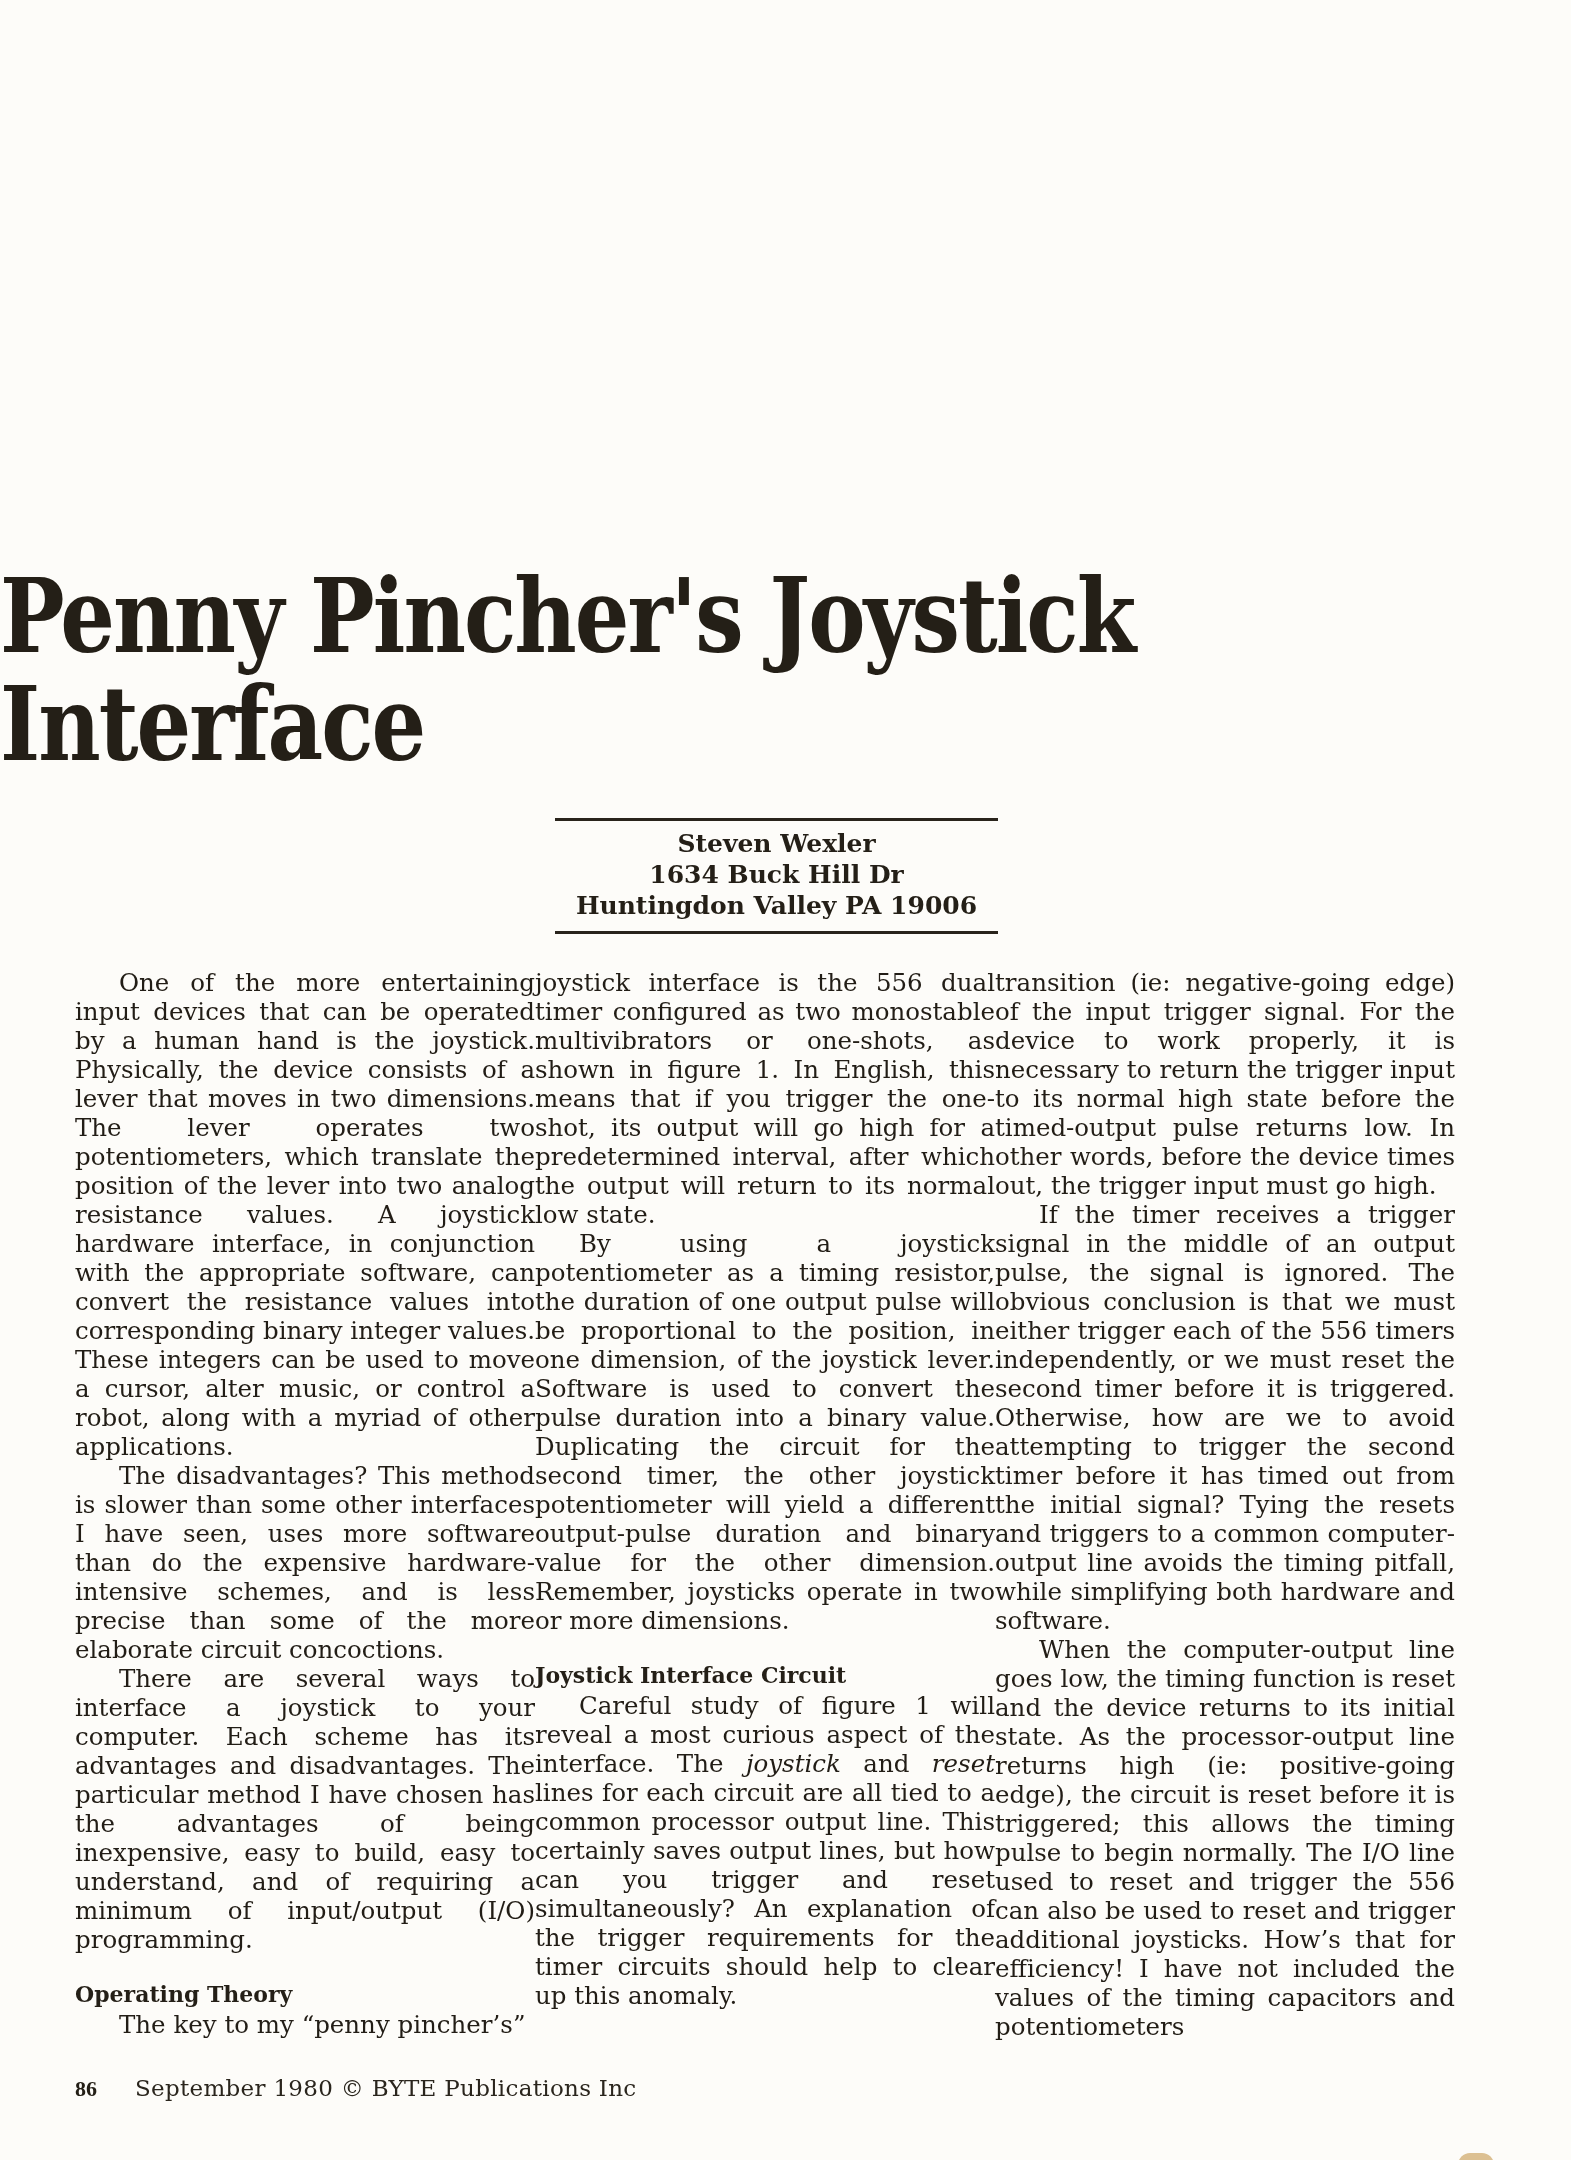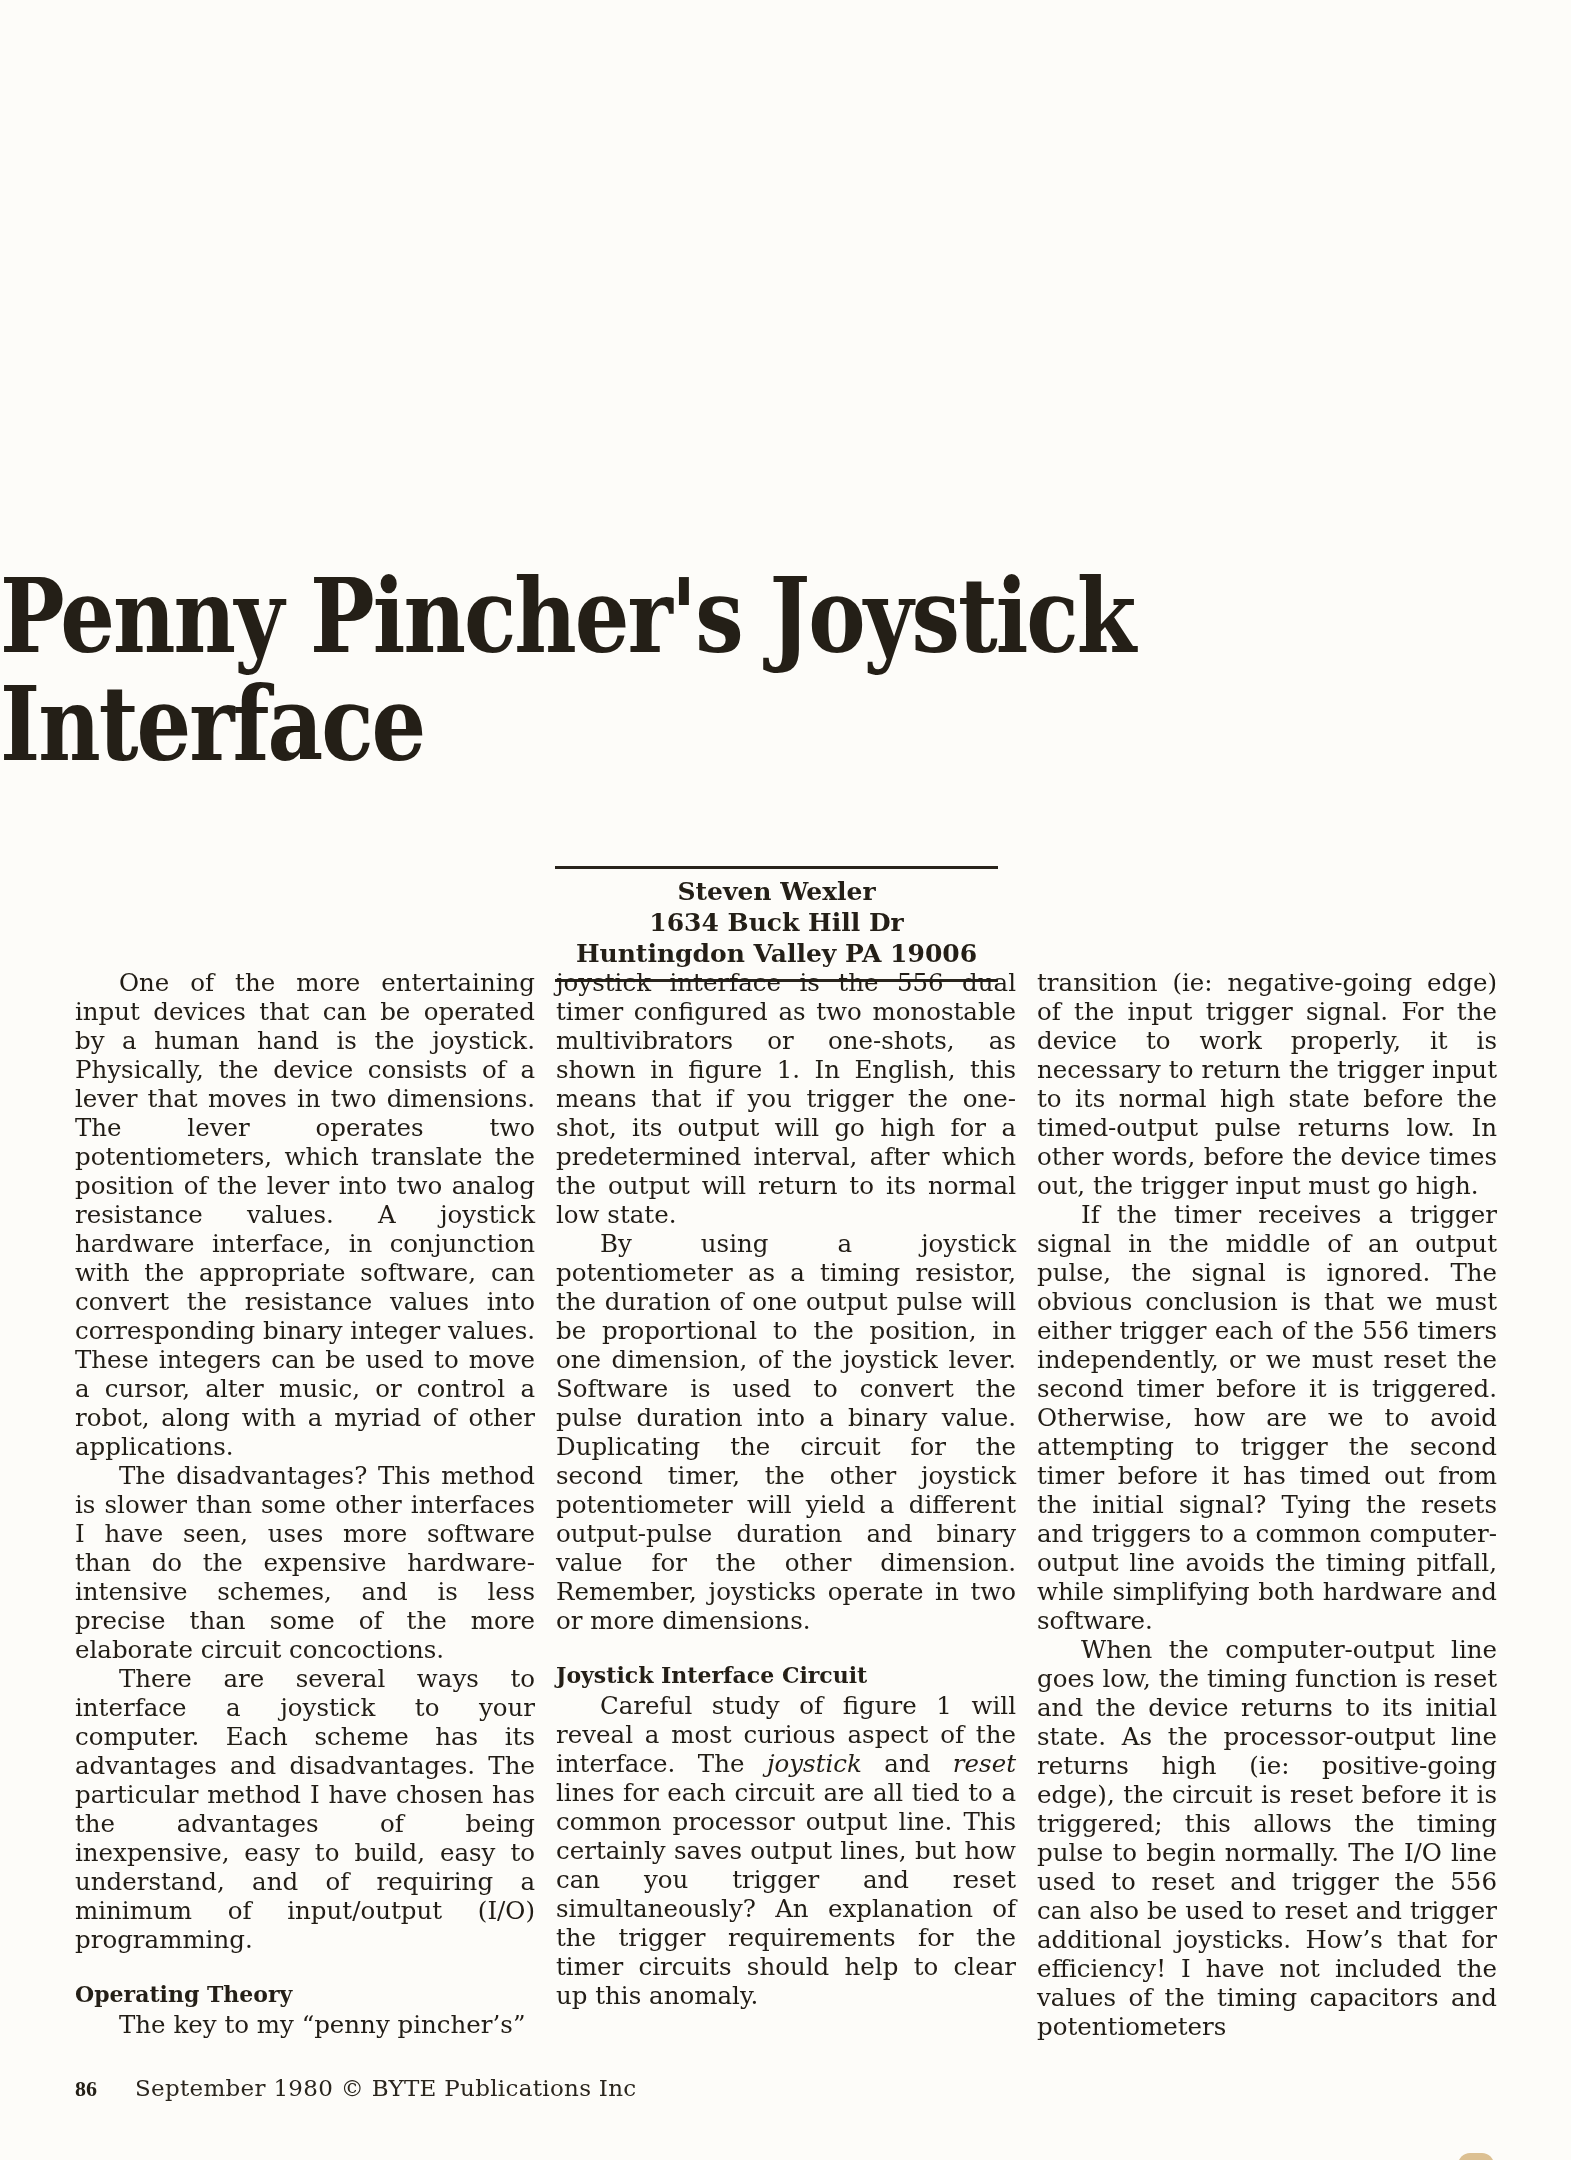--- a/index.html
+++ b/index.html
@@ -41,37 +41,35 @@
   .author-block {
     position: absolute;
     top: 818px;
     left: 555px;
     width: 443px;
     border-top: 3px solid #29241c;
     border-bottom: 3px solid #29241c;
     padding: 7px 0 10px 0;
     text-align: center;
     box-sizing: border-box;
-    margin-top: 48px;
   }
   .author-line {
     font-weight: 700;
     font-size: 25px;
     line-height: 31px;
     color: #241f17;
   }
 
   
   .columns {
     position: absolute;
     top: 968px;
     left: 75px;
     width: 1422px;
     display: flex;
-    gap: 21px;
   }
   .col {
     width: 460px;
     text-align: justify;
     font-size: 24.5px;
     line-height: 29px;
     color: #221d16;
   }
   .col p {
     margin: 0;

